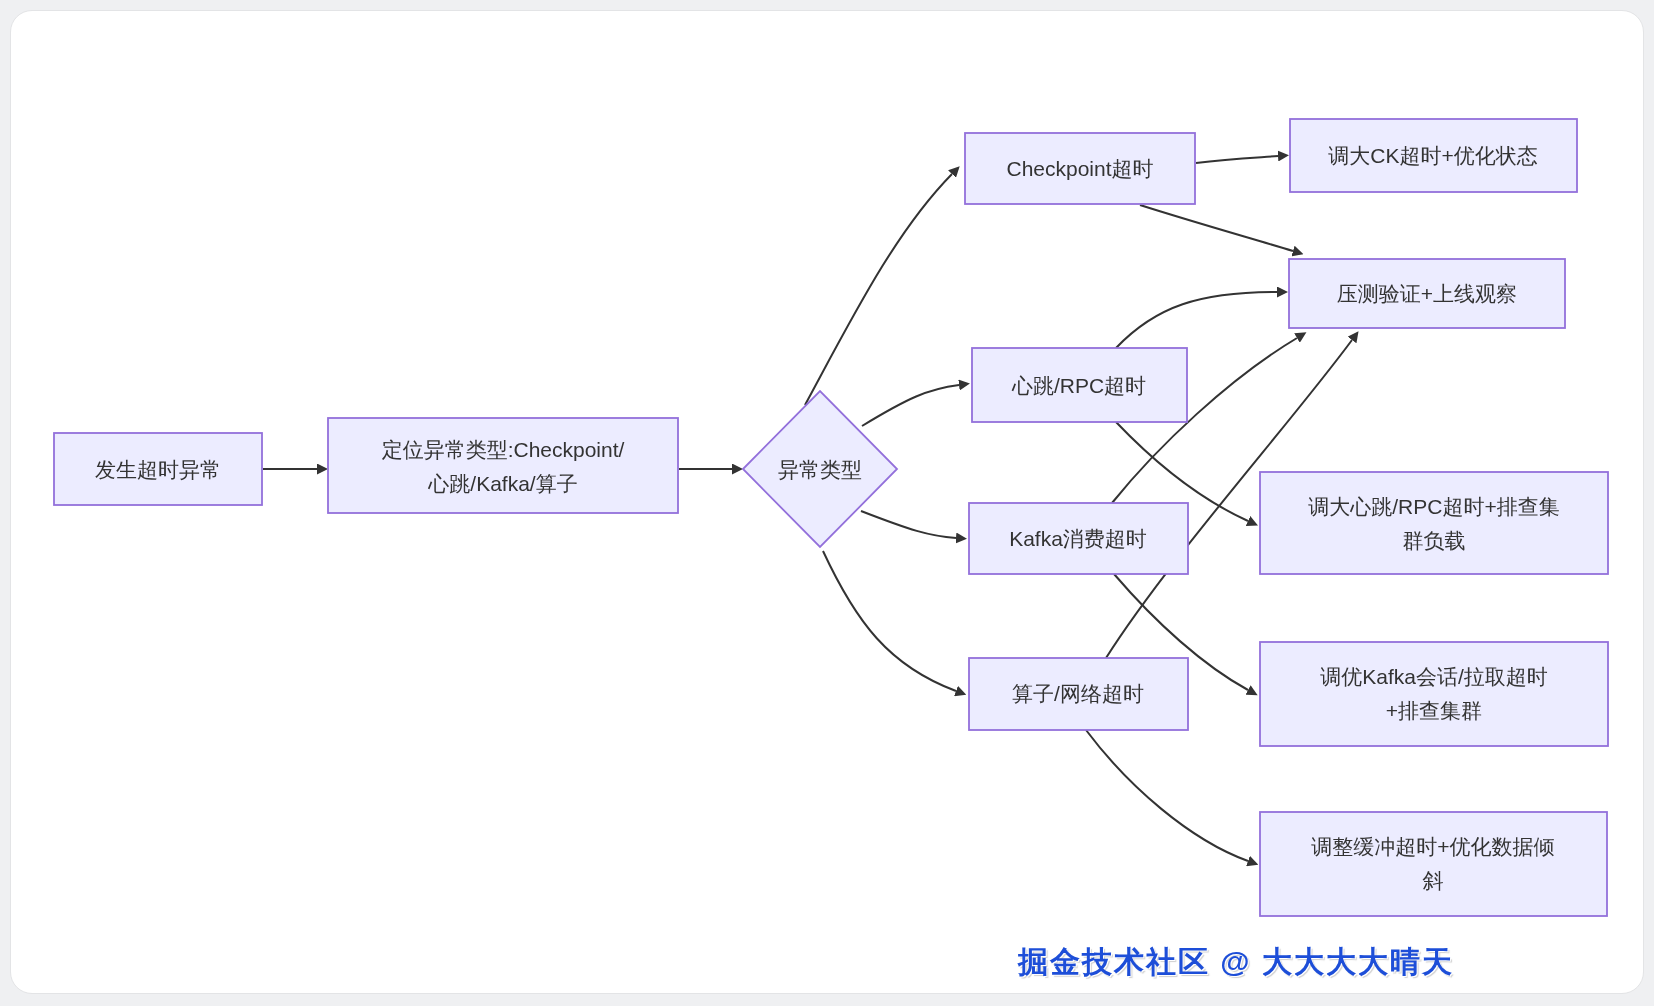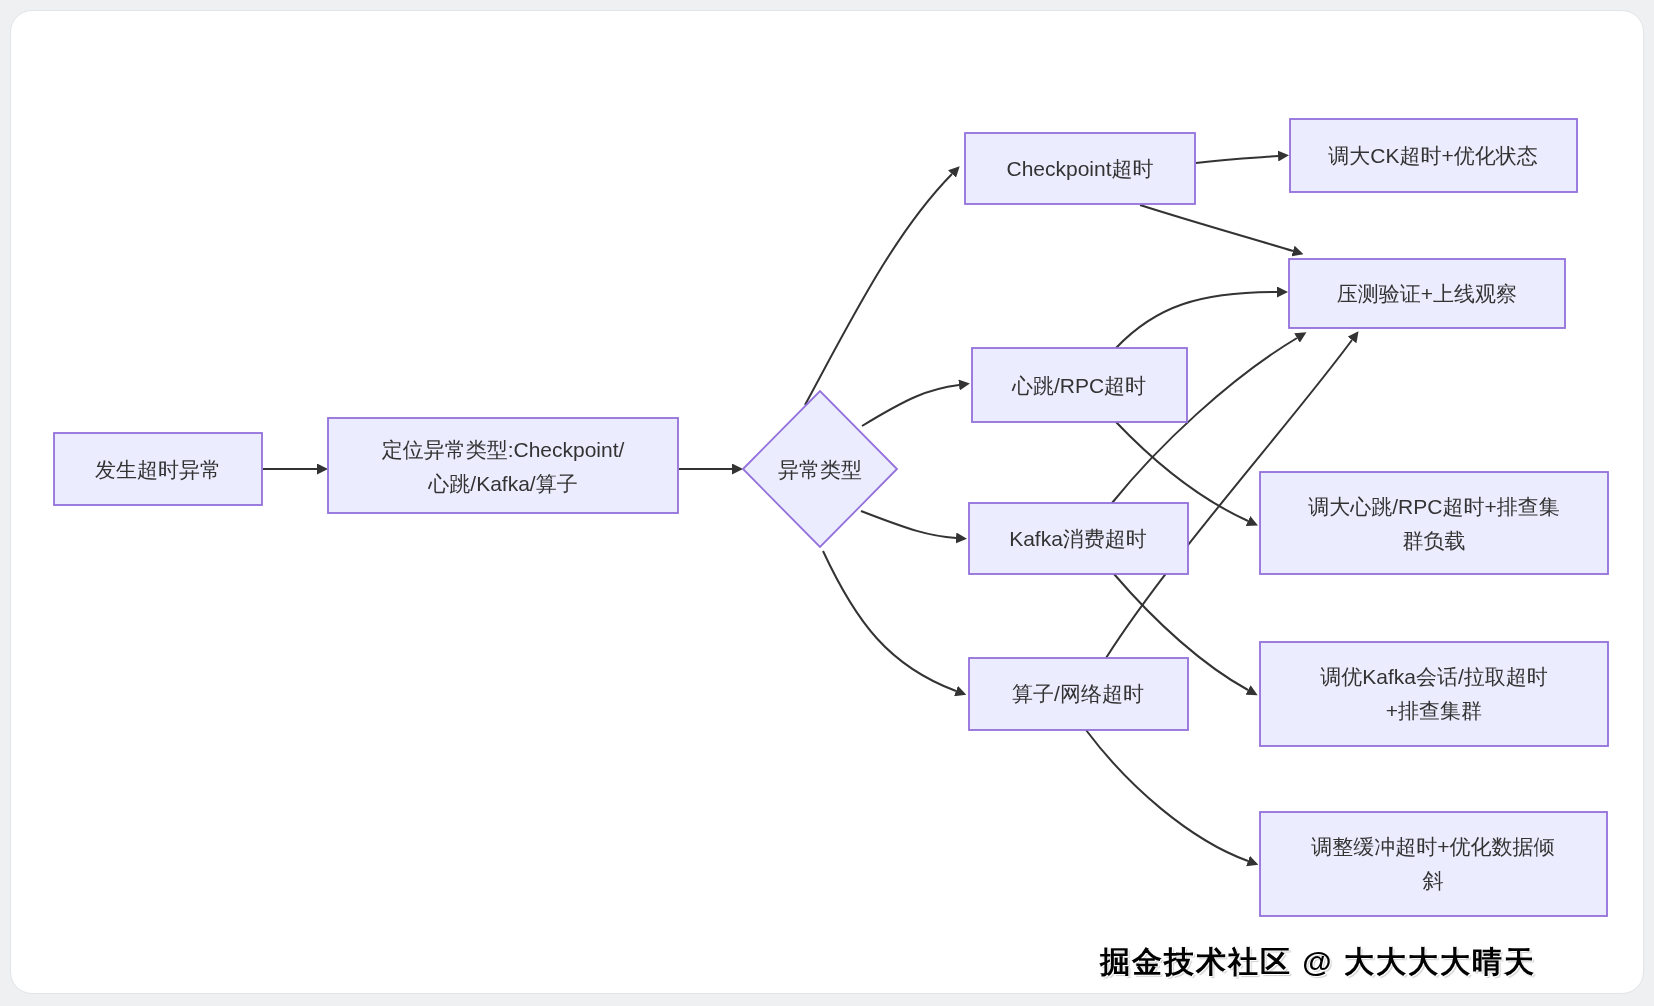--- a/index.html
+++ b/index.html
@@ -17,22 +17,22 @@
   svg{position:absolute;left:0;top:0;width:1654px;height:1006px;}
   .node-box{fill:#ECECFF;stroke:#9370DB;stroke-width:1.8;}
   .edge{fill:none;stroke:#333333;stroke-width:2;}
   .node-label{
     fill:#333333;font-size:21px;
     font-family:"Liberation Sans",sans-serif;
     text-anchor:middle;
   }
   .watermark{
     position:absolute;right:36px;top:942px;width:600px;
-    text-align:center;font-size:30px;font-weight:bold;
-    color:#000000;letter-spacing:2px;
+    text-align:left;font-size:30px;font-weight:bold;
+    color:#1d4ed8;letter-spacing:2px;
     text-shadow:1px 1px 0 #ffffff,2px 2px 1px rgba(120,120,120,0.35);
   }
 </style>
 </head>
 <body>
 
 <div class="card"></div>
 
 <svg viewBox="0 0 1654 1006">
   <defs>

